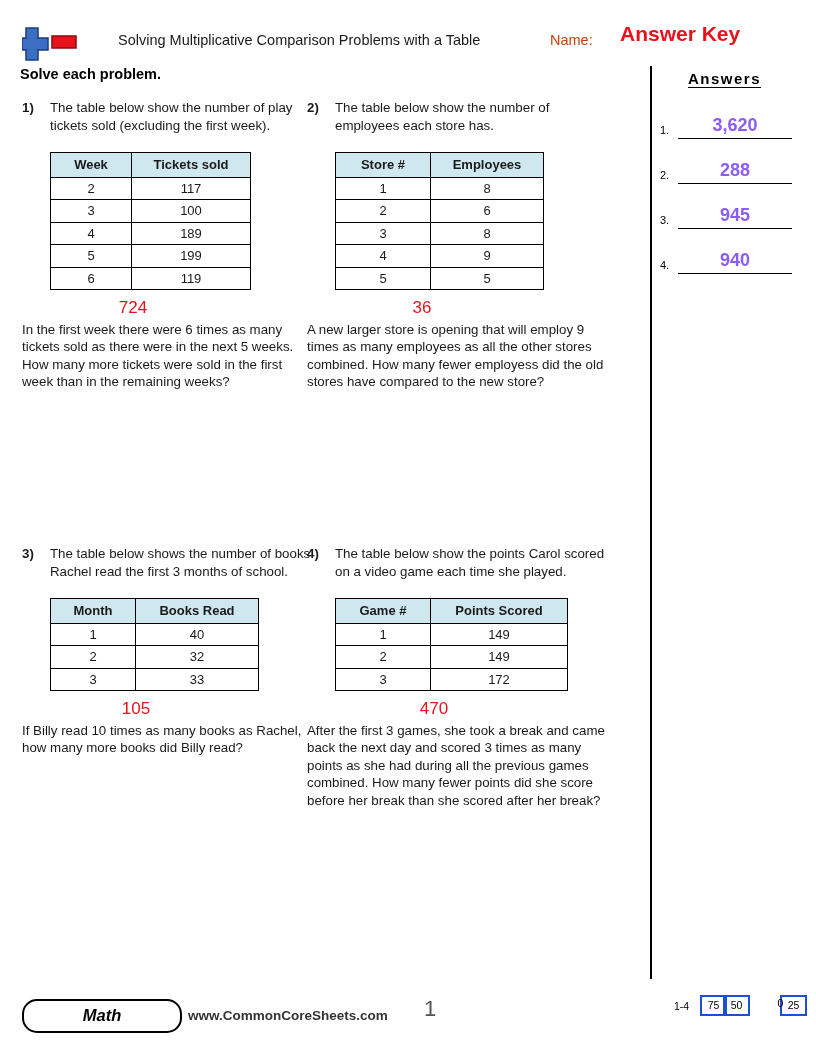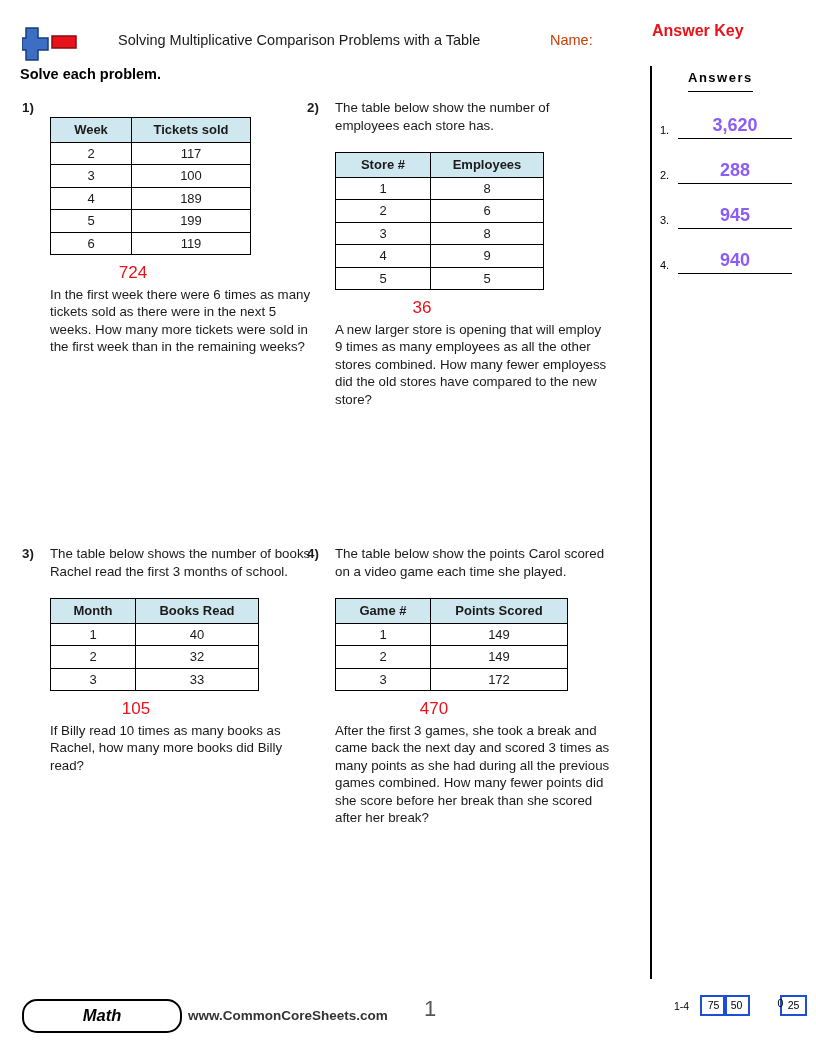--- a/index.html
+++ b/index.html
@@ -47,23 +47,23 @@
   }
   .name-label {
     position: absolute;
     left: 528px;
     top: 10px;
     font-size: 14.5px;
     color: #c2410c;
   }
   .answer-key {
     position: absolute;
-    left: 630px;
+    left: 598px;
     top: 0px;
-    font-size: 16px;
+    font-size: 21px;
     font-weight: bold;
     color: #e8121a;
     font-family: "Liberation Sans", sans-serif;
   }
 
   
   .instruction {
     position: absolute;
     left: 20px;
     top: 66px;
@@ -79,25 +79,25 @@
     width: 2px;
     height: 913px;
     background: #000;
   }
 
   
   .answers-head {
     position: absolute;
     left: 688px;
     top: 70px;
-    font-size: 13px;
+    font-size: 15px;
     font-weight: bold;
     letter-spacing: 1.5px;
     border-bottom: 1.5px solid #000;
-    padding-bottom: 6px;
+    padding-bottom: 0;
   }
   .answer-row {
     position: absolute;
     left: 660px;
     width: 132px;
     height: 30px;
   }
   .answer-num {
     position: absolute;
     left: 0;
@@ -131,21 +131,20 @@
     position: absolute;
     left: 0;
     top: 0;
     font-size: 13.3px;
     font-weight: bold;
   }
   .ptext {
     margin-left: 28px;
   }
   .ptext2 {
-    margin-left: 28px;
     margin-top: 4px;
   }
 
   
   table.dtable {
     margin-left: 28px;
     margin-top: 18px;
     border-collapse: collapse;
     font-size: 13px;
   }
@@ -258,20 +257,21 @@
     <span class="answer-num">3.</span>
     <span class="answer-line"><span class="answer-val">945</span></span>
   </div>
   <div class="answer-row" style="top:247px;">
     <span class="answer-num">4.</span>
     <span class="answer-line"><span class="answer-val">940</span></span>
   </div>
 
   <div class="problem" style="left:22px; top:99px; width:290px;">
     <span class="pnum">1)</span>
+    <div class="ptext">The table below show the number of play tickets sold (excluding the first week).</div>
     <table class="dtable">
       <thead>
         <tr>
           <th style="width:62px">Week</th>
           <th style="width:100px">Tickets sold</th>
         </tr>
       </thead>
       <tbody>
         <tr>
           <td>2</td>

